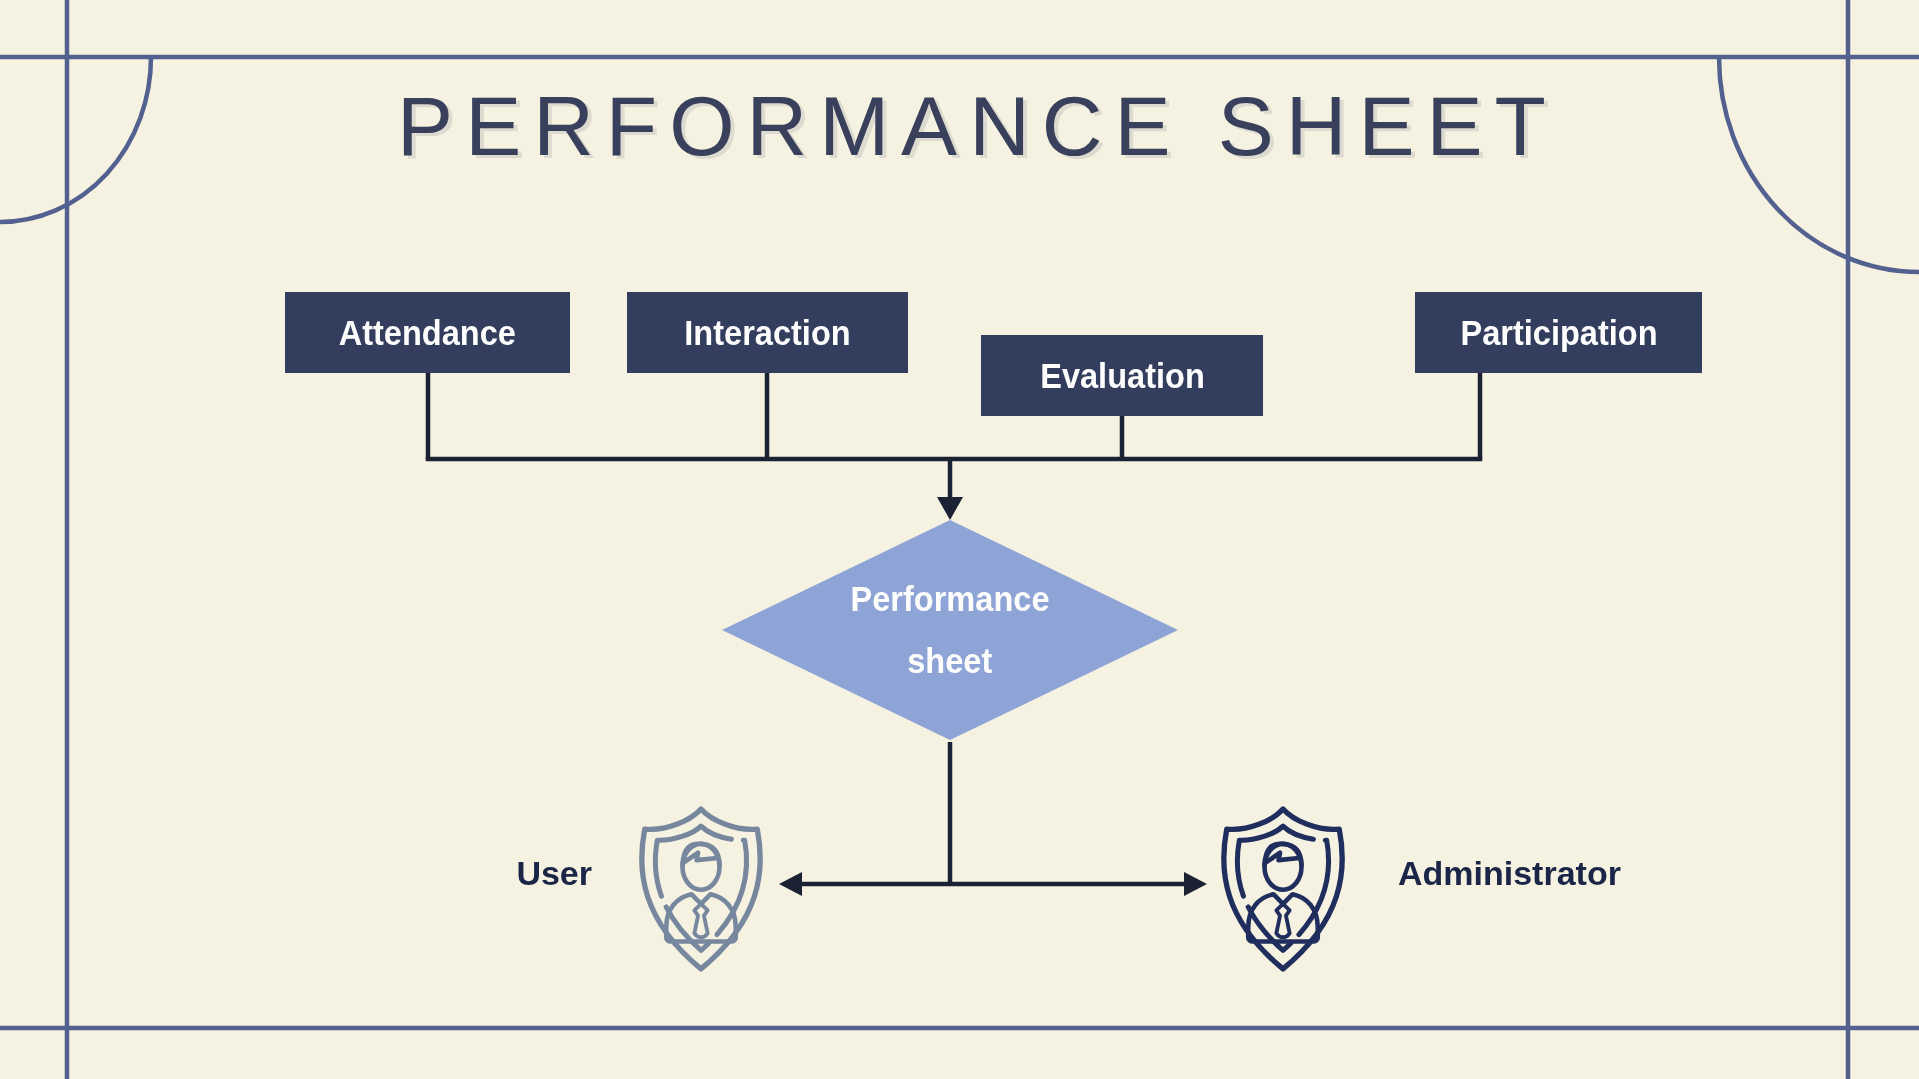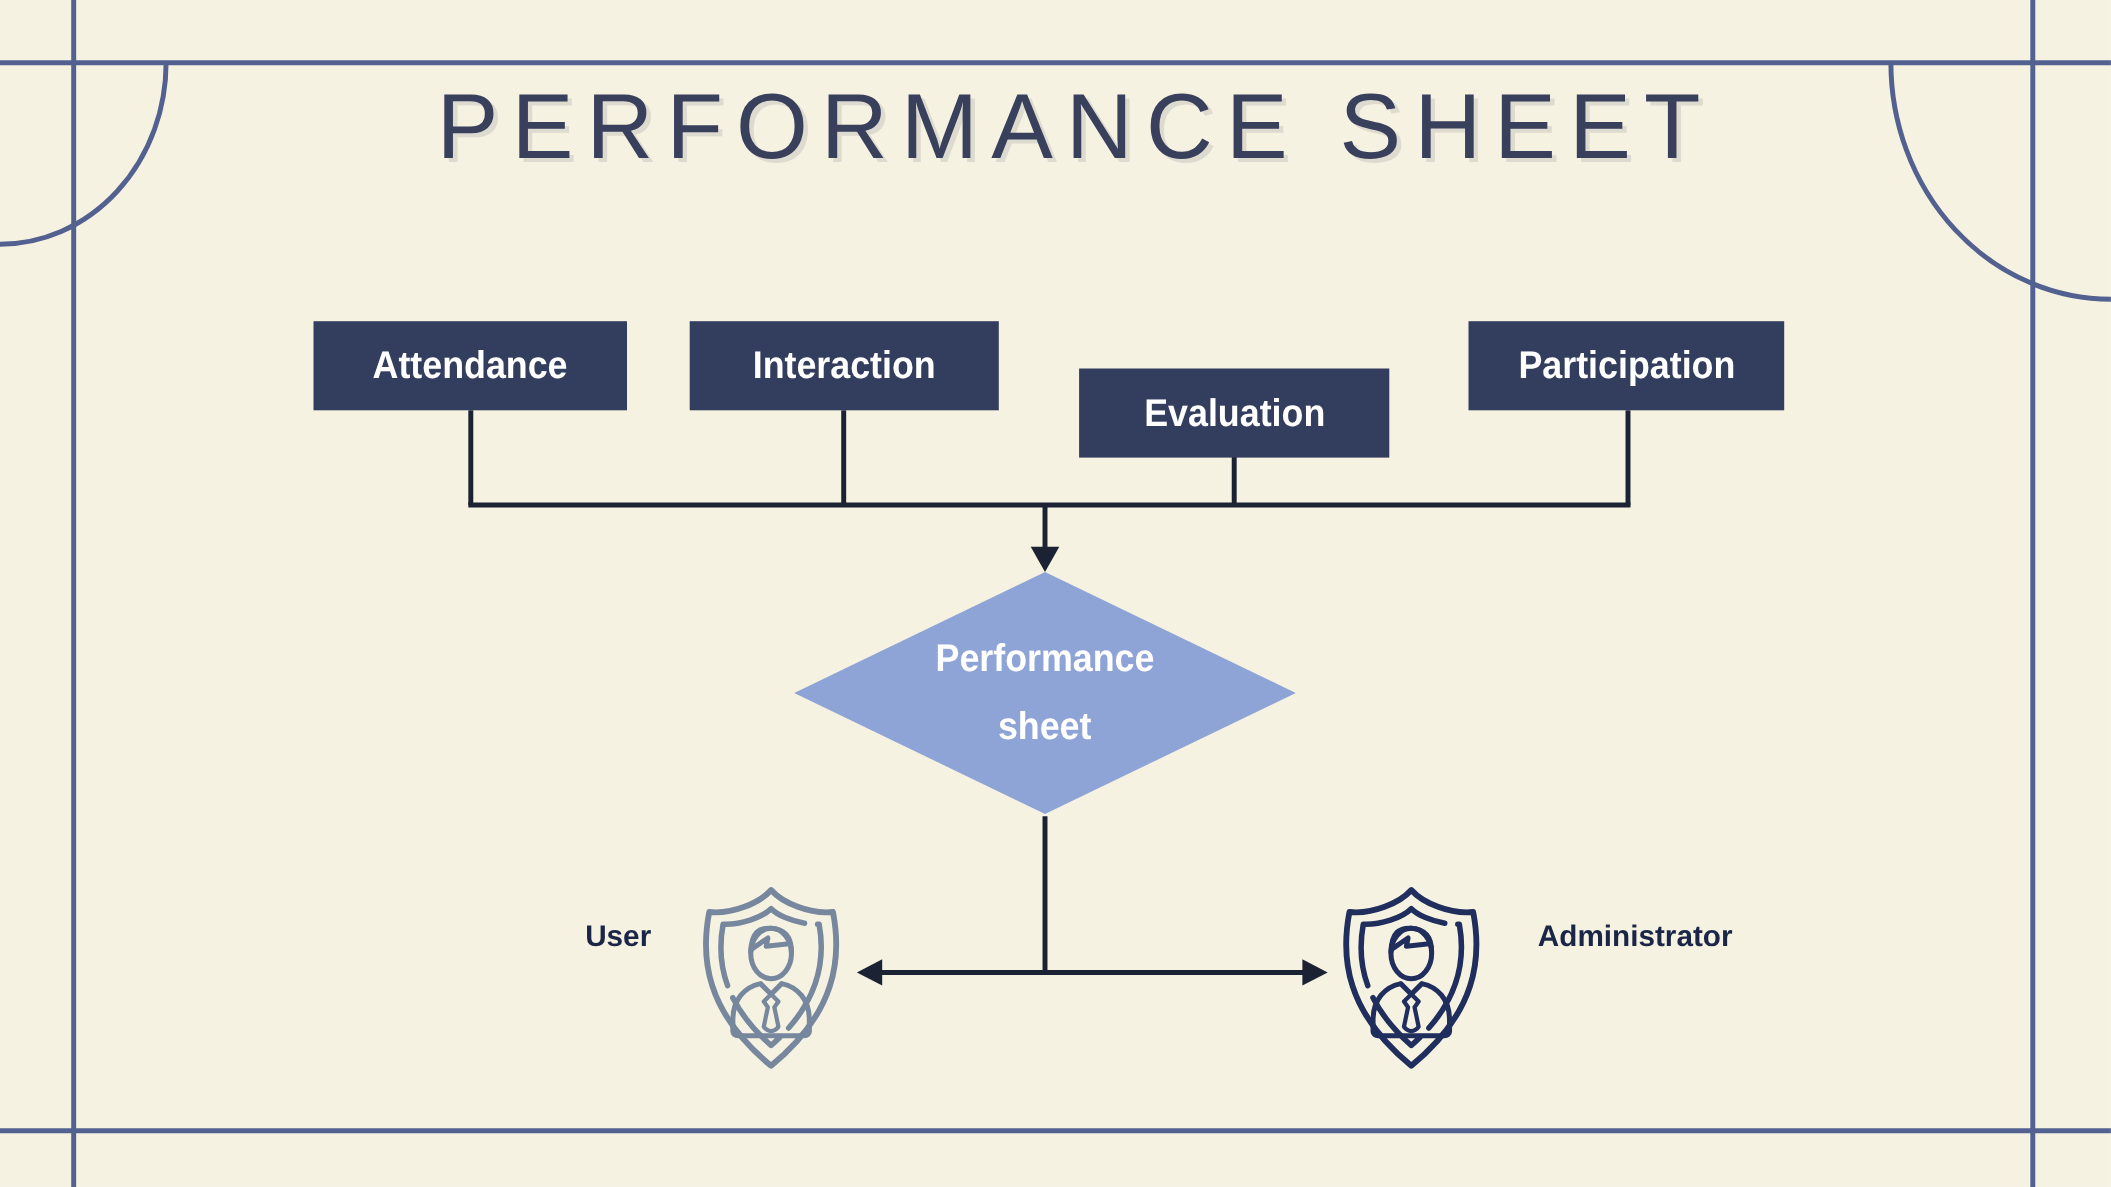--- a/index.html
+++ b/index.html
@@ -22,21 +22,21 @@
     background:var(--background);
     overflow:hidden;
     font-family:"Liberation Sans",sans-serif;
   }
   svg.layer{position:absolute;left:0;top:0;}
   .frame line,.frame path{stroke:var(--frame-line);stroke-width:4.5;fill:none;}
   .connectors line{stroke:var(--connector);stroke-width:4.5;}
   .connectors polygon{fill:var(--connector);stroke:none;}
   .title{
     position:absolute;top:70px;left:0;right:0;height:90px;
-    margin:0;line-height:90px;text-align:center;
+    margin:11px;line-height:90px;text-align:center;
     font-size:84px;font-weight:400;letter-spacing:12px;
     color:var(--title-text);
     text-shadow:4px 3px 0 rgba(110,110,120,0.18);
     white-space:nowrap;
     padding-left:36px;
   }
   .box{
     position:absolute;top:292px;height:81px;
     background:var(--node-fill);
     display:flex;align-items:center;justify-content:center;
@@ -49,22 +49,22 @@
     position:absolute;left:722px;top:520px;width:456px;height:220px;
     background:var(--diamond-fill);
     clip-path:polygon(50% 0,100% 50%,50% 100%,0 50%);
     display:flex;flex-direction:column;align-items:center;justify-content:center;gap:24px;
   }
   .diamond span{
     color:var(--diamond-text);font-size:35px;font-weight:700;line-height:38px;
     transform:scaleX(0.93);white-space:nowrap;
   }
   .actor-label{
-    position:absolute;top:832px;height:38px;line-height:38px;
-    font-size:27px;font-weight:700;color:var(--label-text);white-space:nowrap;
+    position:absolute;top:854px;height:38px;line-height:38px;
+    font-size:34px;font-weight:700;color:var(--label-text);white-space:nowrap;
   }
   #user-label{left:430px;width:162px;text-align:right;}
   #admin-label{left:1398px;text-align:left;}
   .shield{position:absolute;top:803px;width:148px;height:172px;}
   #user-shield{left:627px;}
   #admin-shield{left:1209px;}
   .shield .s-outer,.shield .s-inner,.shield .s-person{fill:none;stroke-linecap:round;stroke-linejoin:round;}
   .shield .s-outer{stroke-width:3.6;}
   .shield .s-inner{stroke-width:3.4;stroke-dasharray:70 8 45 8 70 8 999;}
   .shield .s-person{stroke-width:3.1;}
@@ -103,21 +103,21 @@
 
   <div class="box" style="left:627px;width:281px;">
     <span class="box-label">Interaction</span>
   </div>
   <div class="box" style="left:285px;width:285px;">
     <span class="box-label">Attendance</span>
   </div>
   <div class="box" style="left:981px;width:282px;margin-top:43px;">
     <span class="box-label">Evaluation</span>
   </div>
-  <div class="box" style="left:1335px;width:287px;">
+  <div class="box" style="left:1415px;width:287px;">
     <span class="box-label">Participation</span>
   </div>
 
   <div class="diamond">
     <span>Performance</span>
     <span>sheet</span>
   </div>
 
   <svg id="user-shield" class="shield" viewBox="0 0 100 116">
     <path class="s-outer" d="M50,4 C43,12 26,19 12,17.5 C6.5,46 10,79 50,112 C90,79 93.5,46 88,17.5 C74,19 57,12 50,4 Z"></path>

